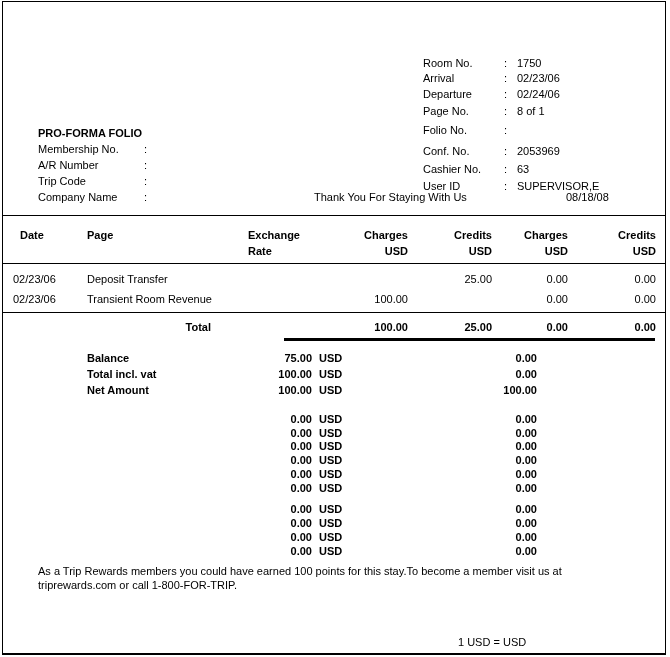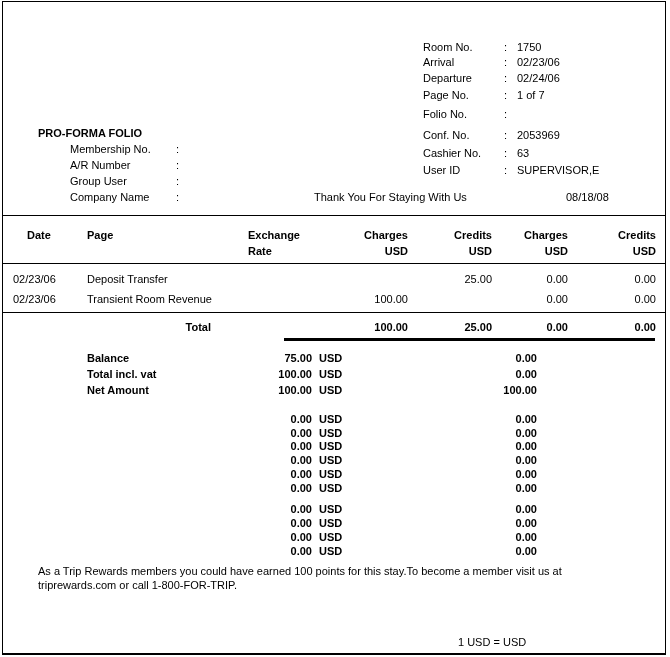--- a/index.html
+++ b/index.html
@@ -6,37 +6,37 @@
   body{
     width:670px;height:657px;background:#fff;position:relative;
     font-family:"Liberation Sans","DejaVu Sans",sans-serif;
     font-size:11px;color:#000;overflow:hidden;
   }
   .page{position:absolute;left:2px;top:1px;width:662px;height:651px;
         border:1px solid #000;border-bottom-width:2px;}
   .abs{position:absolute;white-space:nowrap;line-height:13px;}
   .b{font-weight:bold;}
   
-  .info-row{position:absolute;left:420px;display:flex;line-height:13px;white-space:nowrap;}
+  .info-row{position:absolute;left:420px;display:flex;line-height:13px;white-space:nowrap;margin-top:16px;}
   .info-row .lbl{width:81px;}
   .info-row .sep{width:13px;}
   
   .guest-row{position:absolute;left:35px;display:flex;line-height:13px;white-space:nowrap;}
-  .guest-row .lbl{width:106px;margin-left:32px;}
+  .guest-row .lbl{width:106px;}
   .guest-row .sep{width:10px;}
   
   .rule{position:absolute;left:0px;right:0px;border-top:1px solid #000;}
   .rule-thick{position:absolute;left:281px;right:10px;border-top:3px solid #000;}
   
   .c-n1{position:absolute;right:257px;width:80px;text-align:right;}
   .c-n2{position:absolute;right:173px;width:80px;text-align:right;}
   .c-n3{position:absolute;right:97px;width:80px;text-align:right;}
   .c-n4{position:absolute;right:9px;width:80px;text-align:right;}
   .c-date{position:absolute;left:10px;}
-  .c-datehead{position:absolute;left:24px;text-align:center;}
+  .c-datehead{position:absolute;left:17px;text-align:center;}
   .c-text{position:absolute;left:84px;}
   .c-exch{position:absolute;left:245px;}
   .trow{position:absolute;left:0;right:0;height:14px;line-height:13px;}
   
   .s-lbl{position:absolute;left:84px;}
   .s-amt{position:absolute;right:353px;width:80px;text-align:right;}
   .s-cur{position:absolute;left:316px;}
   .s-sec{position:absolute;right:128px;width:80px;text-align:right;}
 </style>
 </head>
@@ -55,21 +55,21 @@
       <span class="val">02/23/06</span>
     </div>
   <div class="info-row" style="top:70px">
       <span class="lbl">Departure</span>
       <span class="sep">:</span>
       <span class="val">02/24/06</span>
     </div>
   <div class="info-row" style="top:87px">
       <span class="lbl">Page No.</span>
       <span class="sep">:</span>
-      <span class="val">1 of 7</span>
+      <span class="val">8 of 1</span>
     </div>
   <div class="info-row" style="top:106px">
       <span class="lbl">Folio No.</span>
       <span class="sep">:</span>
       <span class="val"></span>
     </div>
   <div class="info-row" style="top:127px">
       <span class="lbl">Conf. No.</span>
       <span class="sep">:</span>
       <span class="val">2053969</span>
@@ -90,21 +90,21 @@
       <span class="lbl">Membership No.</span>
       <span class="sep">:</span>
       <span class="val"></span>
     </div>
   <div class="guest-row" style="top:157px">
       <span class="lbl">A/R Number</span>
       <span class="sep">:</span>
       <span class="val"></span>
     </div>
   <div class="guest-row" style="top:173px">
-      <span class="lbl">Group User</span>
+      <span class="lbl">Trip Code</span>
       <span class="sep">:</span>
       <span class="val"></span>
     </div>
   <div class="guest-row" style="top:189px">
       <span class="lbl">Company Name</span>
       <span class="sep">:</span>
       <span class="val"></span>
     </div>
 
   <div class="abs" style="left:311px;top:189px">Thank You For Staying With Us</div>

